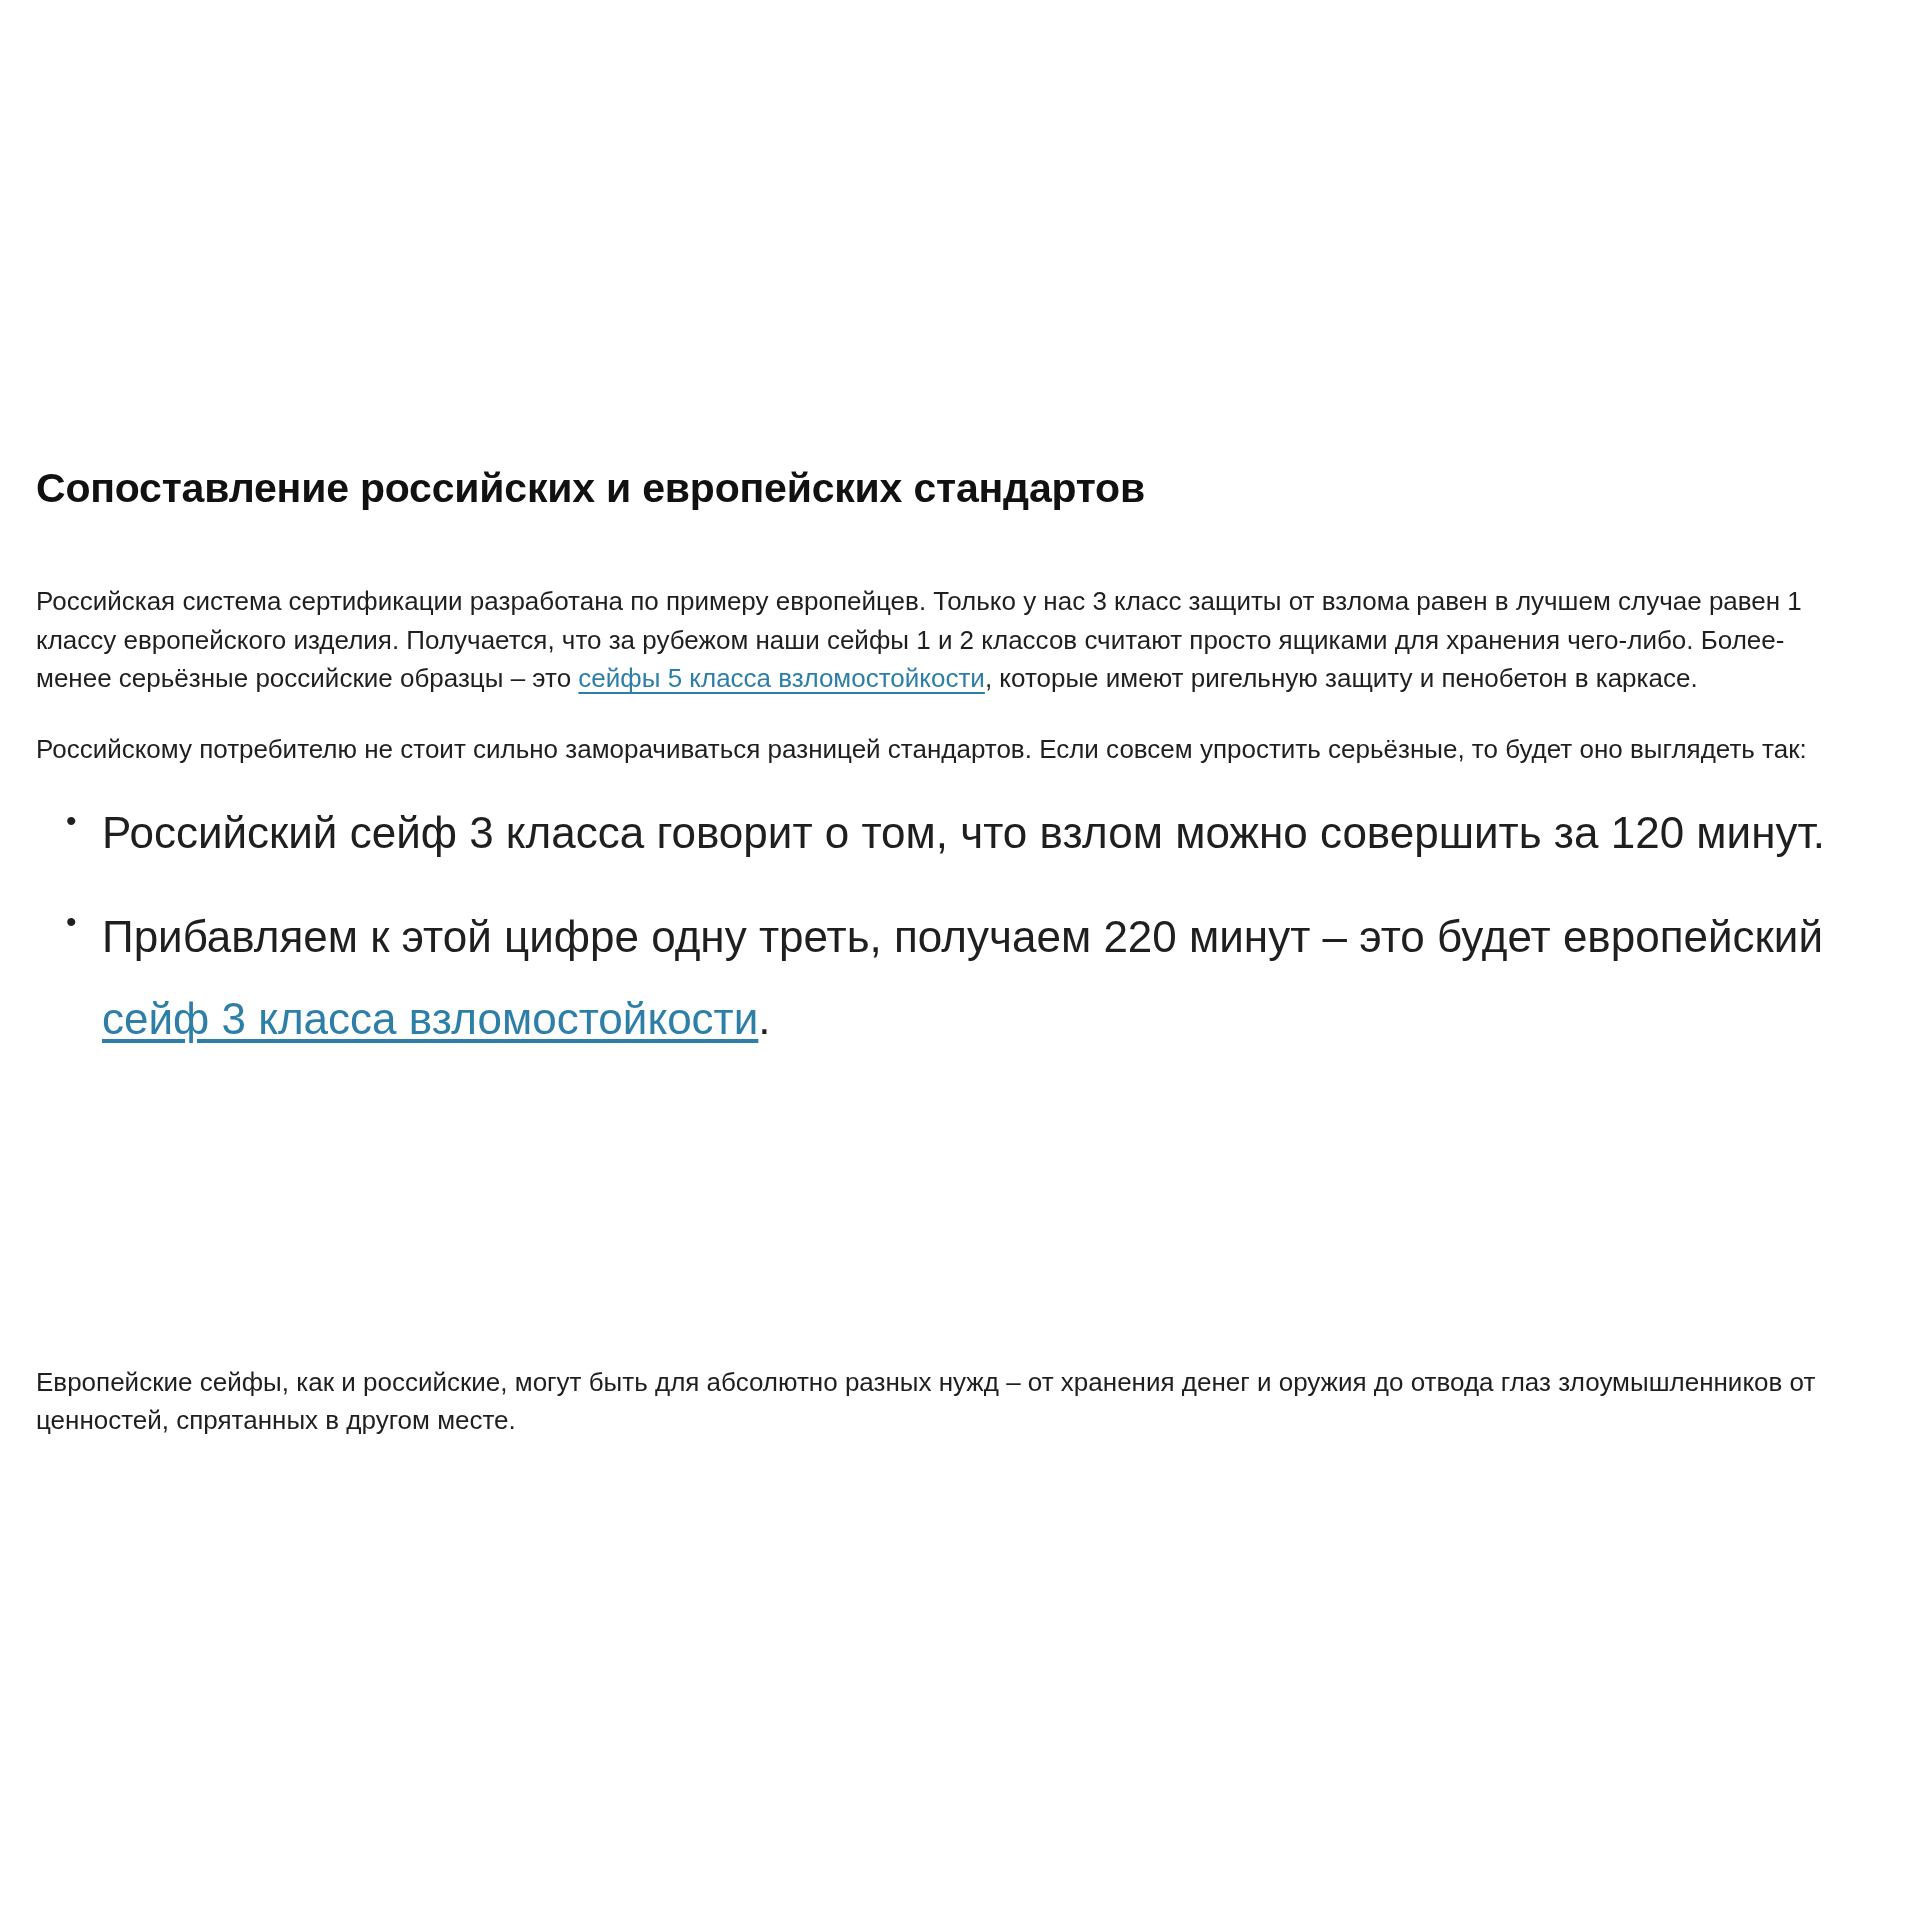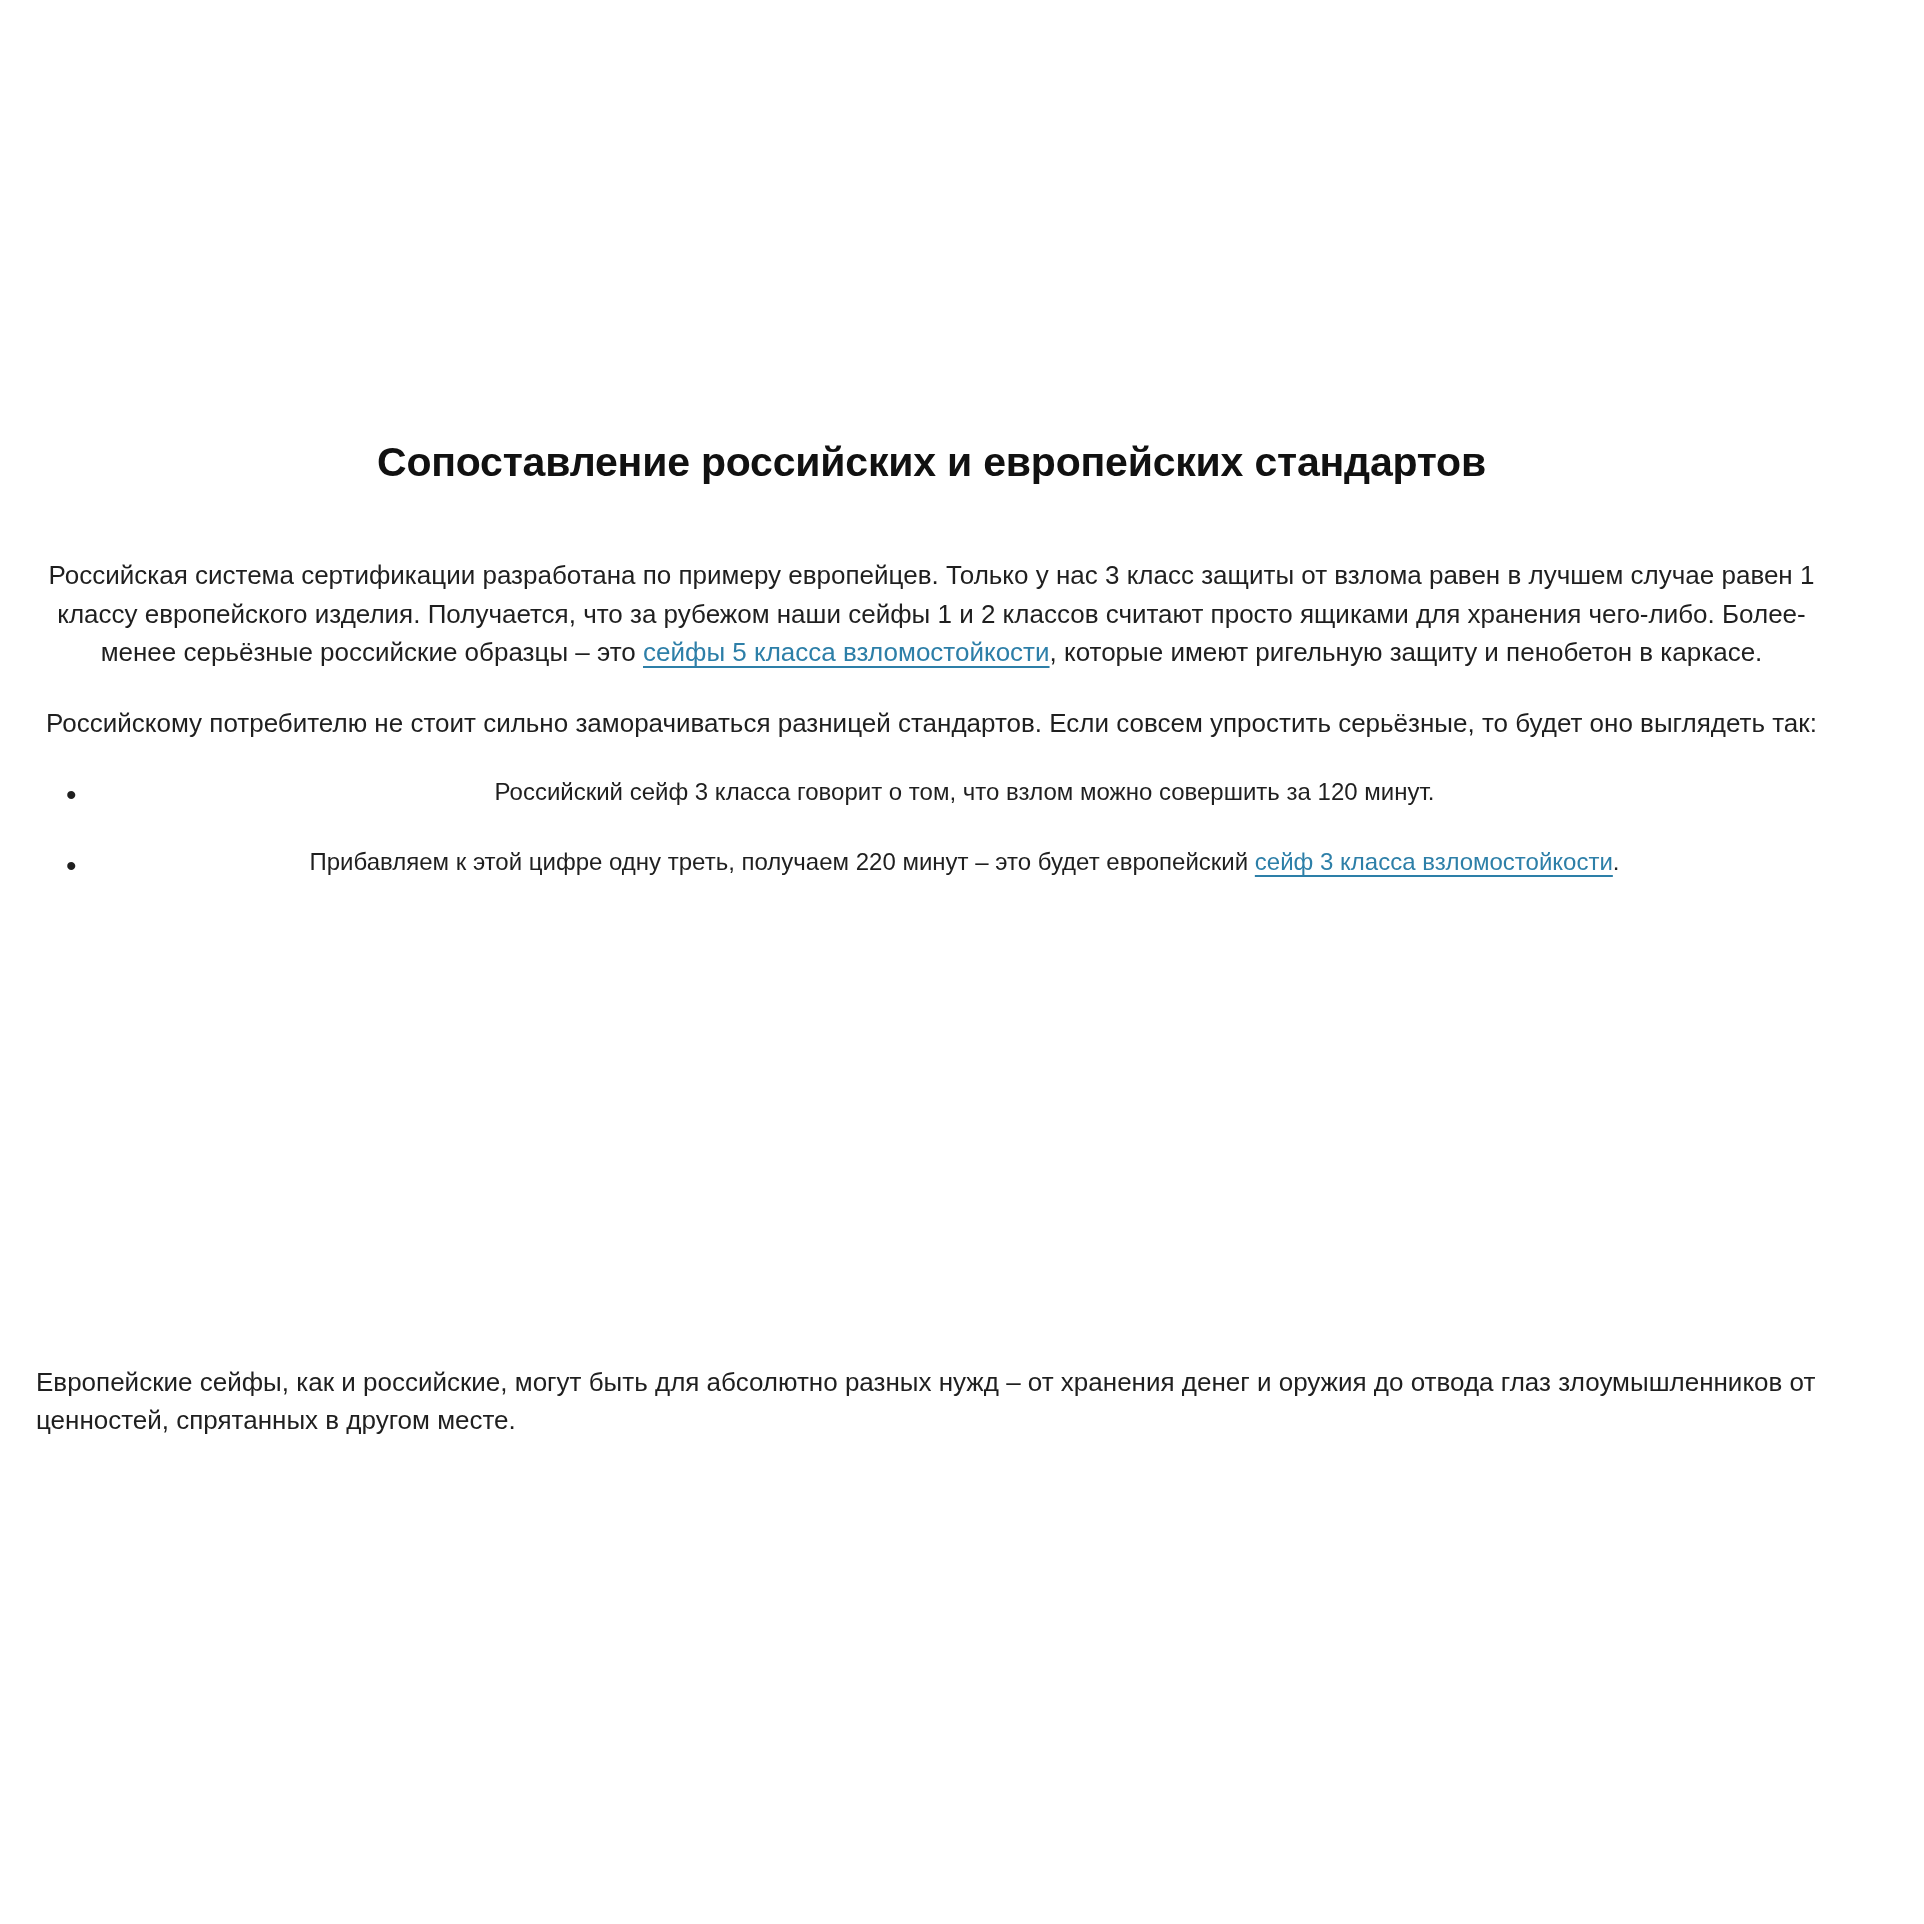--- a/index.html
+++ b/index.html
@@ -17,23 +17,22 @@
   .page {
     position: relative;
     width: 1925px;
     height: 1925px;
     box-sizing: border-box;
     padding: 0 36px;
   }
   .content {
     position: absolute;
     left: 36px;
-    top: 437px;
+    top: 463px;
     width: 1791px;
-    text-align: center;
   }
   h1.article-title {
     font-size: 41px;
     line-height: 1.25;
     font-weight: bold;
     margin: 0 0 68px 0;
     letter-spacing: -0.2px;
     color: #111111;
   }
   p.para {
@@ -45,21 +44,21 @@
   p.para.last {
     margin-bottom: 0;
   }
   ul.bullets {
     margin: 30px 0 0 0;
     padding: 0 0 0 66px;
     list-style: none;
   }
   ul.bullets li {
     position: relative;
-    font-size: 24px;
+    font-size: 44px;
     line-height: 1.5;
     margin-bottom: 30px;
     color: #1f1f1f;
   }
   ul.bullets li::before {
     content: "•";
     position: absolute;
     left: -36px;
     top: -1.8px;
     font-size: 30px;

